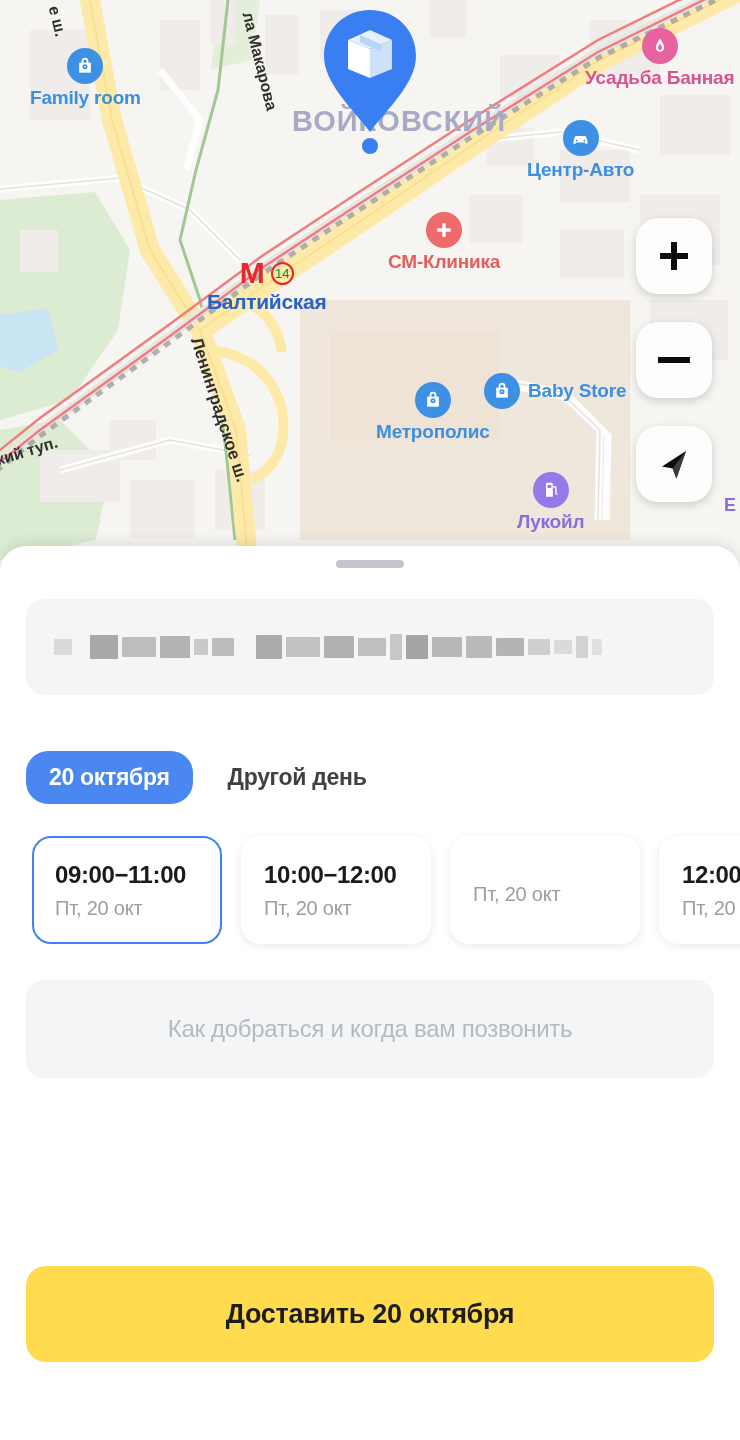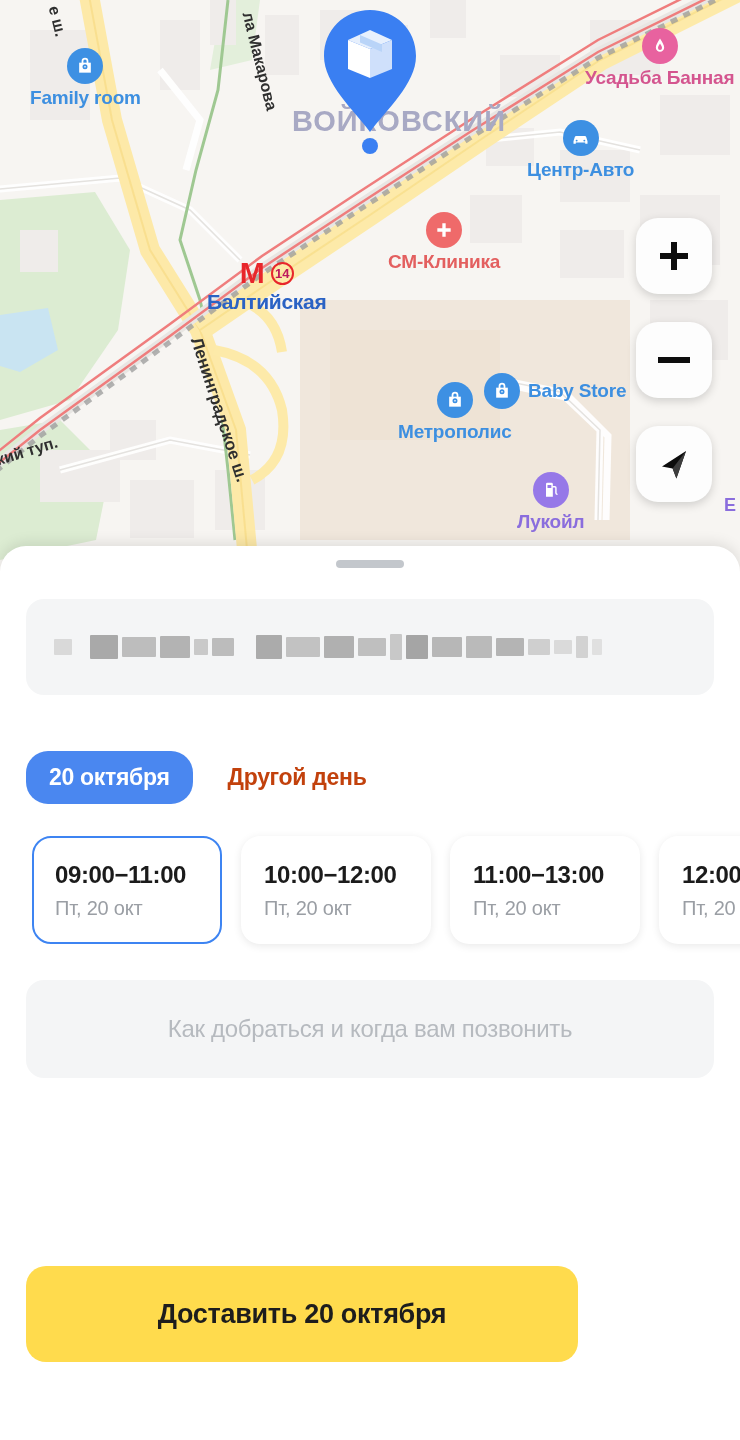--- a/index.html
+++ b/index.html
@@ -119,23 +119,23 @@
   .metro-m {
     color: #e8262b;
     font-size: 30px;
     font-weight: 700;
     line-height: 1;
   }
   .metro-line {
     width: 23px; height: 23px;
     border: 2.5px solid #e8262b;
     border-radius: 50%;
-    color: #be185d;
+    color: #15803d;
     font-size: 13px;
-    font-weight: 700;
+    font-weight: 400;
     display: flex; align-items: center; justify-content: center;
   }
   .metro-name {
     margin-top: 2px;
     color: #2a62c4;
     font-size: 21px;
     font-weight: 700;
     letter-spacing: -0.3px;
   }
 
@@ -203,21 +203,21 @@
     padding: 13px 23px;
     border-radius: 22px;
     font-size: 23px;
     font-weight: 600;
     letter-spacing: -0.3px;
     cursor: pointer;
     white-space: nowrap;
     margin-top: 13px;
   }
   .day-chip.active { background: #4a87f0; color: #ffffff; }
-  .day-chip.inactive { background: transparent; color: #c2410c; }
+  .day-chip.inactive { background: transparent; color: #404040; }
 
   .slots {
     display: flex;
     gap: 19px;
     margin: 26px 0 0 26px;
     overflow: hidden;
     padding: 6px 6px 10px;
   }
   .slot {
     flex: 0 0 auto;
@@ -271,21 +271,21 @@
     color: #c2410c;
     letter-spacing: -0.3px;
     text-align: center;
   }
   .comment-input::placeholder { color: #b6babf; }
 
   .cta {
     position: absolute;
     left: 26px;
     bottom: 78px;
-    width: 552px;
+    width: 688px;
     height: 96px;
     background: #ffdb4d;
     border: none;
     border-radius: 20px;
     font-family: "Liberation Sans", sans-serif;
     font-size: 27px;
     font-weight: 600;
     color: #1d1d1d;
     letter-spacing: -0.3px;
     cursor: pointer;
@@ -423,21 +423,21 @@
 
     <div class="poi red" style="left:388px; top:212px;">
       <div class="poi-icon">
         <svg width="20" height="20" viewBox="0 0 24 24">
           <path d="M10 4 h4 v6 h6 v4 h-6 v6 h-4 v-6 H4 v-4 h6 Z" fill="#ffffff"></path>
         </svg>
       </div>
       <div class="poi-label">СМ-Клиника</div>
     </div>
 
-    <div class="poi blue" style="left:376px; top:382px;margin-left:22px;">
+    <div class="poi blue" style="left:376px; top:382px;">
       <div class="poi-icon">
         <svg width="20" height="20" viewBox="0 0 24 24">
           <path d="M5 8 h14 v12 H5 Z" fill="#ffffff"></path>
           <path d="M9 8 V6 a3 3 0 0 1 6 0 v2" fill="none" stroke="#ffffff" stroke-width="2.1" stroke-linecap="round"></path>
           <circle cx="12" cy="13" r="2" fill="none" stroke="#3d90e3" stroke-width="2"></circle>
         </svg>
       </div>
       <div class="poi-label">Метрополис</div>
     </div>
 
@@ -529,21 +529,20 @@
     <div class="slots">
       <div class="slot selected">
         <div class="slot-time">09:00−11:00</div>
         <div class="slot-date">Пт, 20 окт</div>
       </div>
       <div class="slot">
         <div class="slot-time">10:00−12:00</div>
         <div class="slot-date">Пт, 20 окт</div>
       </div>
       <div class="slot">
-        <div class="slot-time">11:00−13:00</div>
         <div class="slot-date">Пт, 20 окт</div>
       </div>
       <div class="slot">
         <div class="slot-time">12:00−14:00</div>
         <div class="slot-date">Пт, 20 окт</div>
       </div>
     </div>
 
     <div class="comment-field">
       <input class="comment-input" type="text" placeholder="Как добраться и когда вам позвонить" style="">

